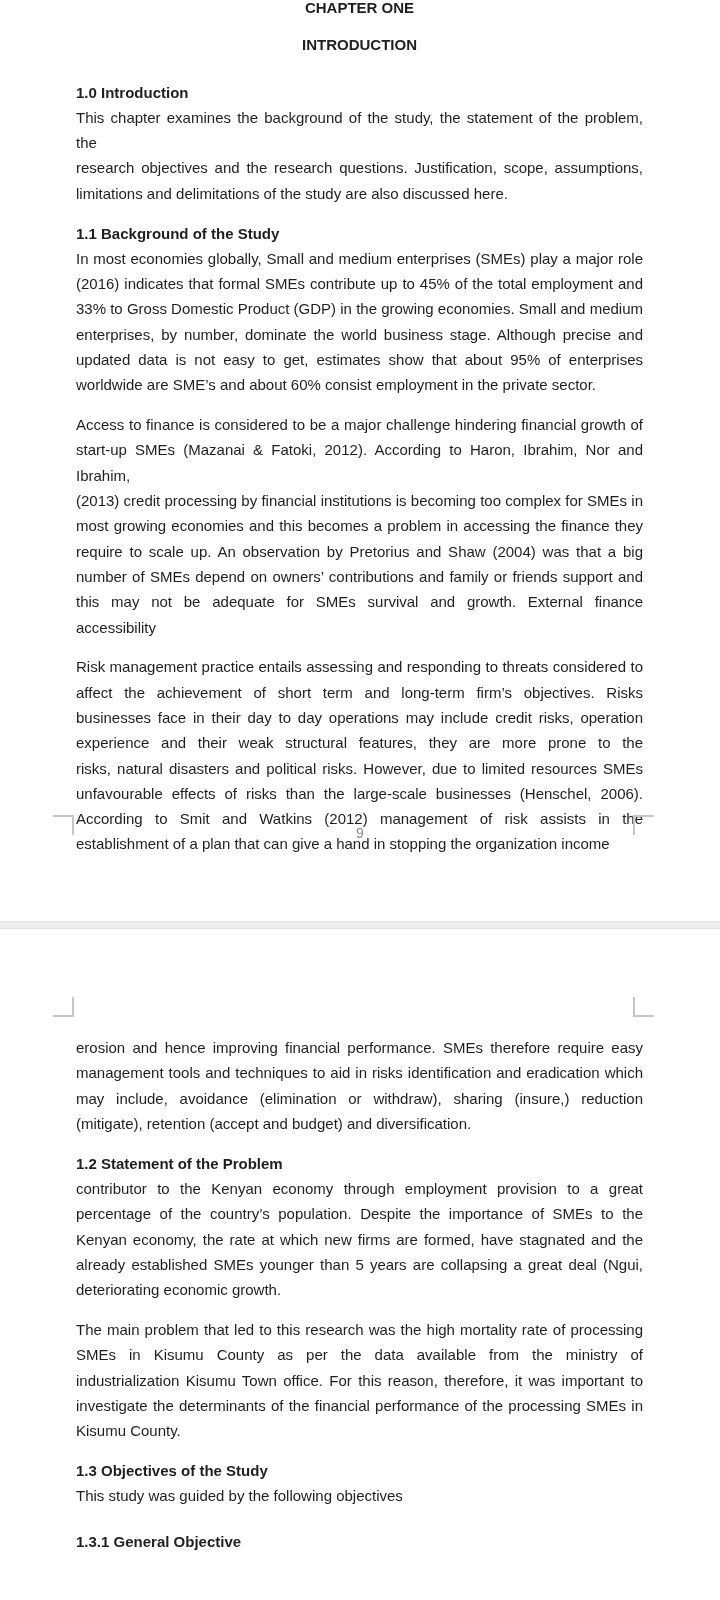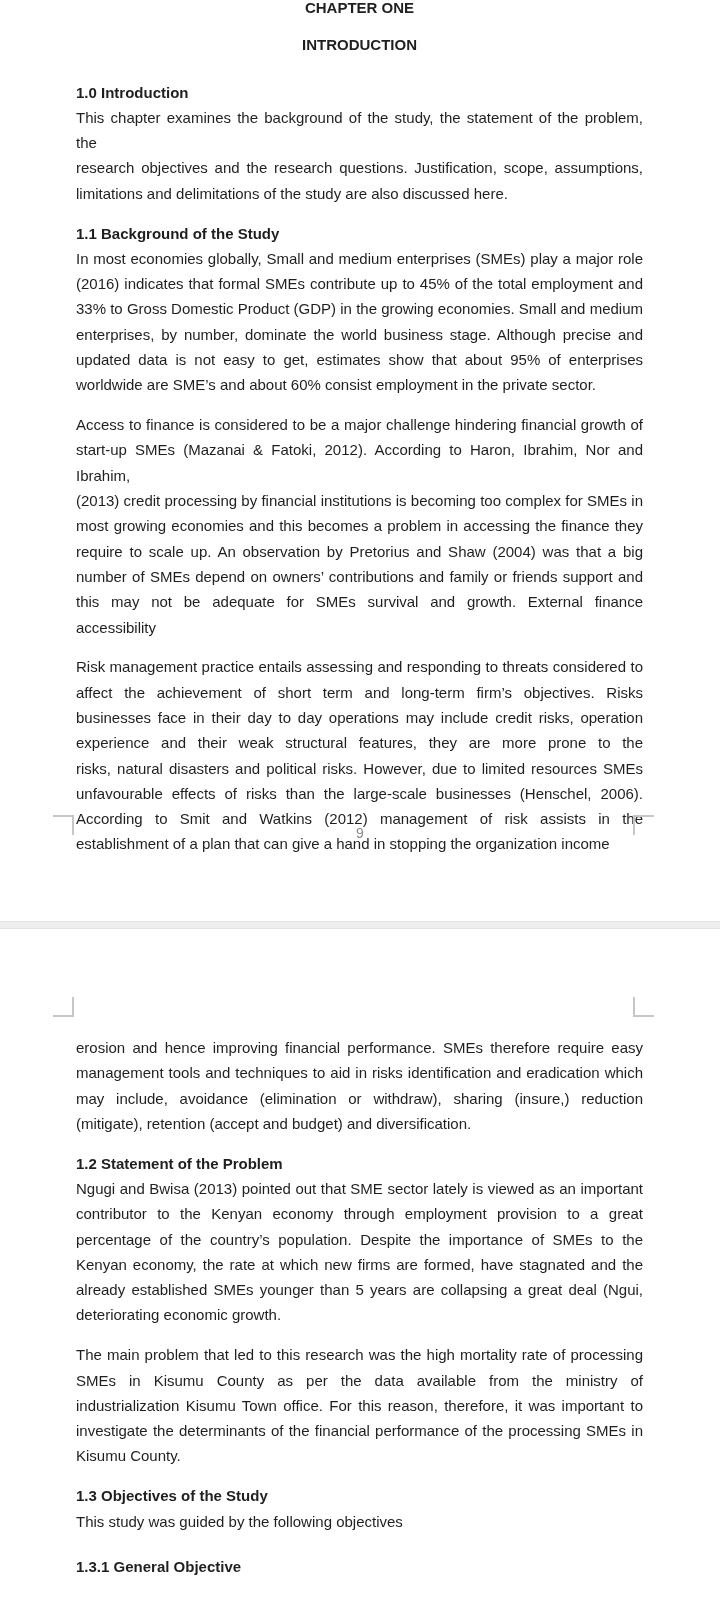--- a/index.html
+++ b/index.html
@@ -106,21 +106,20 @@
 
   <div class="content" id="content10">
       <div class="para">
         <div class="line">erosion and hence improving financial performance. SMEs therefore require easy</div>
         <div class="line">management tools and techniques to aid in risks identification and eradication which</div>
         <div class="line">may include, avoidance (elimination or withdraw), sharing (insure,) reduction</div>
         <div class="line last">(mitigate), retention (accept and budget) and diversification.</div>
       </div>
       <div class="heading">1.2 Statement of the Problem</div>
       <div class="para">
-        <div class="line">Ngugi and Bwisa (2013) pointed out that SME sector lately is viewed as an important</div>
         <div class="line">contributor to the Kenyan economy through employment provision to a great</div>
         <div class="line">percentage of the country’s population. Despite the importance of SMEs to the</div>
         <div class="line">Kenyan economy, the rate at which new firms are formed, have stagnated and the</div>
         <div class="line">already established SMEs younger than 5 years are collapsing a great deal (Ngui,</div>
         <div class="line last">deteriorating economic growth.</div>
       </div>
       <div class="para">
         <div class="line">The main problem that led to this research was the high mortality rate of processing</div>
         <div class="line">SMEs in Kisumu County as per the data available from the ministry of</div>
         <div class="line">industrialization Kisumu Town office. For this reason, therefore, it was important to</div>

